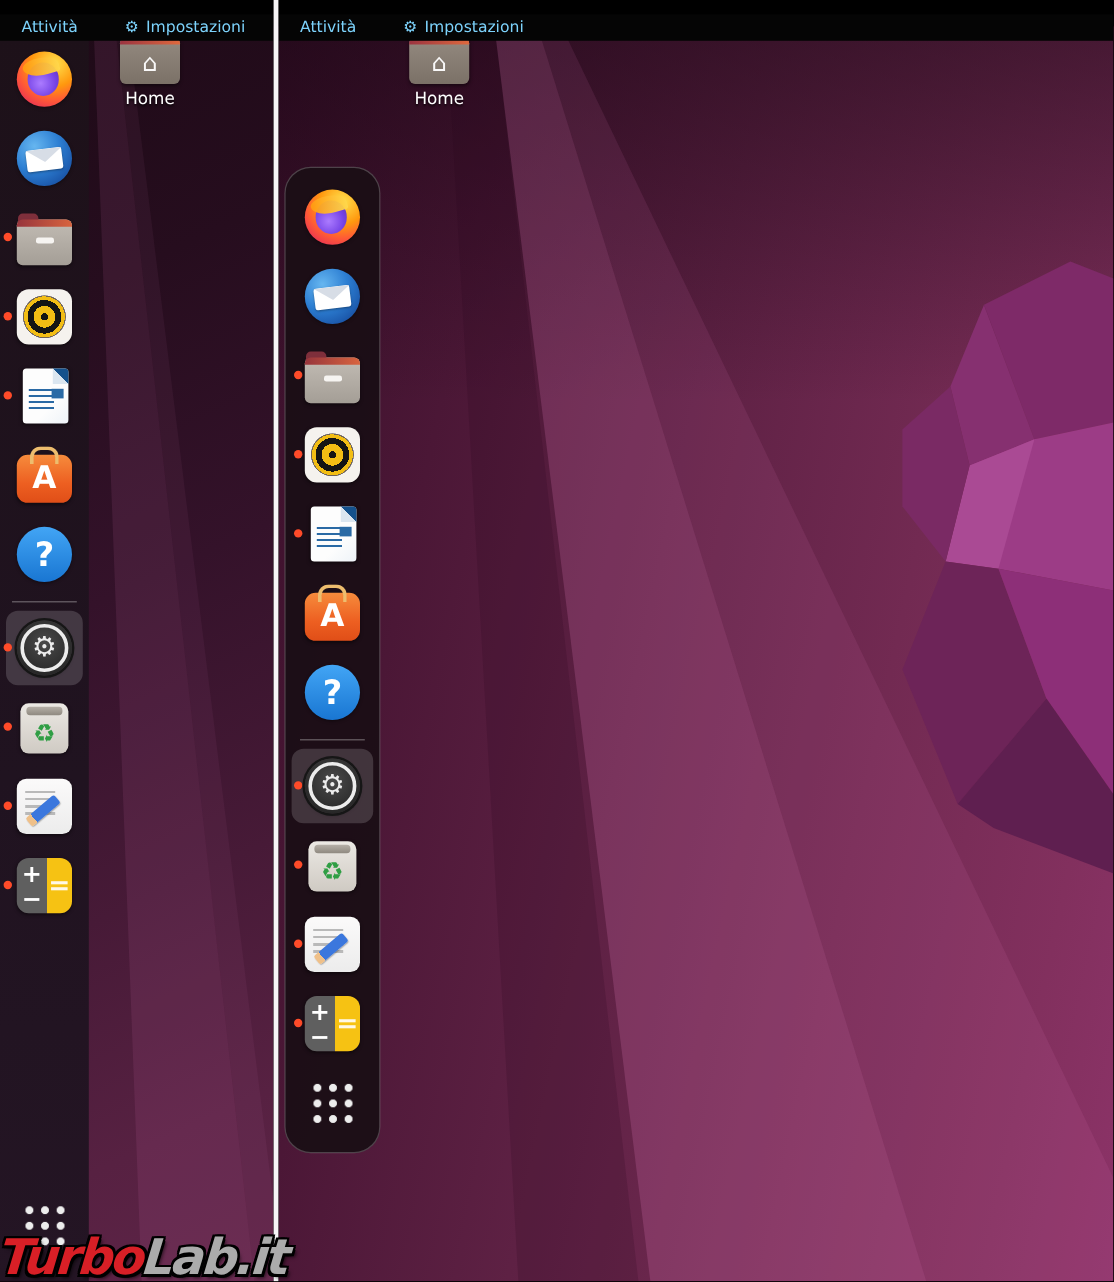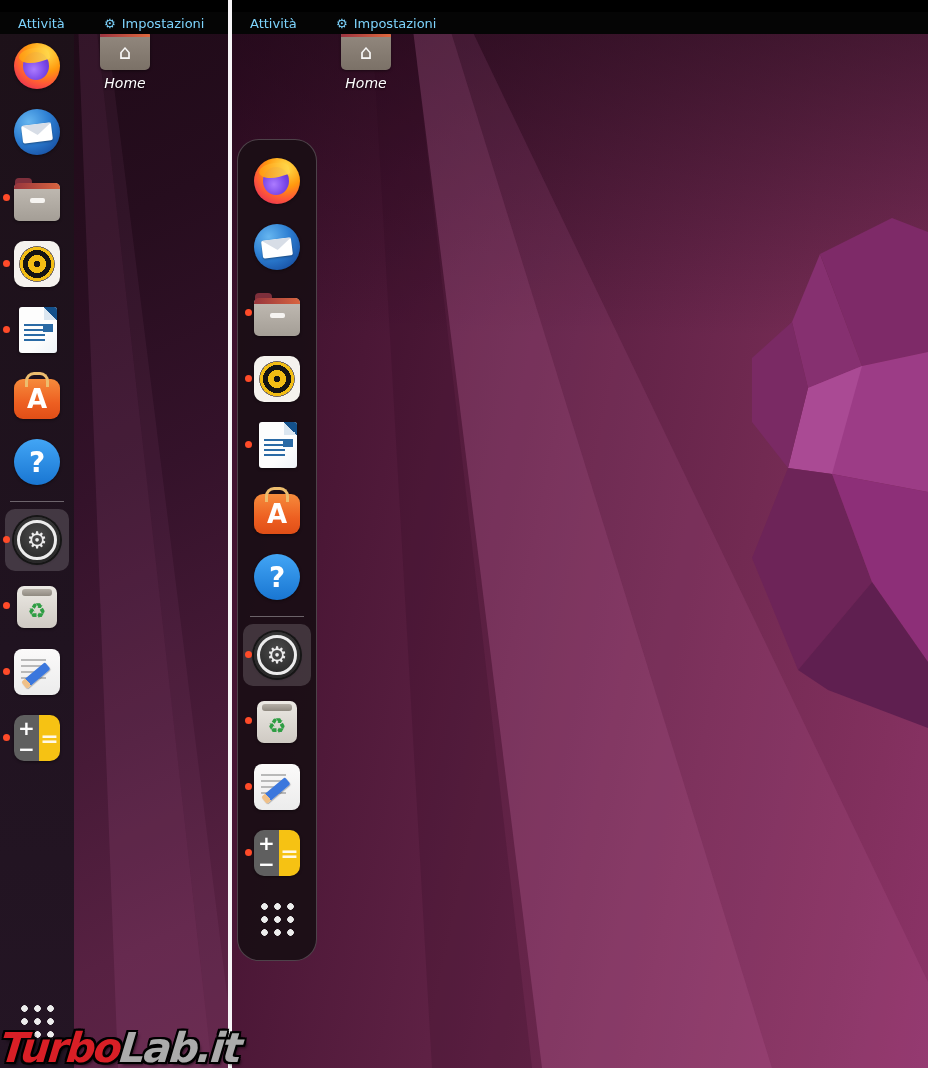--- a/index.html
+++ b/index.html
@@ -30,21 +30,21 @@
   .shot-left .home{left:94px;}
   .shot-right .home{left:103px;}
   .folder-icon{position:relative;width:50px;height:39px;border-radius:5px;
       background:linear-gradient(180deg,#948a80 0%,#7b7167 100%);box-shadow:0 1px 3px rgba(0,0,0,.45);
       display:flex;align-items:center;justify-content:center;}
   .folder-icon::before{content:"";position:absolute;left:2px;top:-5px;width:18px;height:7px;
       border-radius:4px 4px 0 0;background:#7c2b36;}
   .folder-icon::after{content:"";position:absolute;left:0;top:0;width:100%;height:6px;
       border-radius:5px 5px 0 0;background:linear-gradient(90deg,#9b3340,#df693e);}
   .house-glyph{color:rgba(255,255,255,.95);font-size:20px;line-height:1;margin-top:2px;}
-  .home-label{color:#fff;font-size:14px;text-shadow:0 1px 2px rgba(0,0,0,.8);font-style:italic;}
+  .home-label{color:#fff;font-size:14px;text-shadow:0 1px 2px rgba(0,0,0,.8);}
 
   
   .dock{z-index:20;display:flex;flex-direction:column;align-items:center;}
   .dock-panel{position:absolute;left:0;top:22px;bottom:0;width:74px;
       background:linear-gradient(180deg,#1d1119 0%,#201320 60%,#241524 100%);padding-top:11px;}
   .dock-floating{position:absolute;left:5px;top:117px;width:78px;padding:8px 0;
       background:rgba(27,15,22,.96);border:1px solid rgba(255,255,255,.22);border-radius:22px;}
   .dock-item{position:relative;width:100%;height:66px;display:flex;align-items:center;justify-content:center;cursor:pointer;}
   .dock-item.selected::before{content:"";position:absolute;left:5px;right:5px;top:2px;bottom:2px;
       background:rgba(255,255,255,.16);border-radius:10px;}

